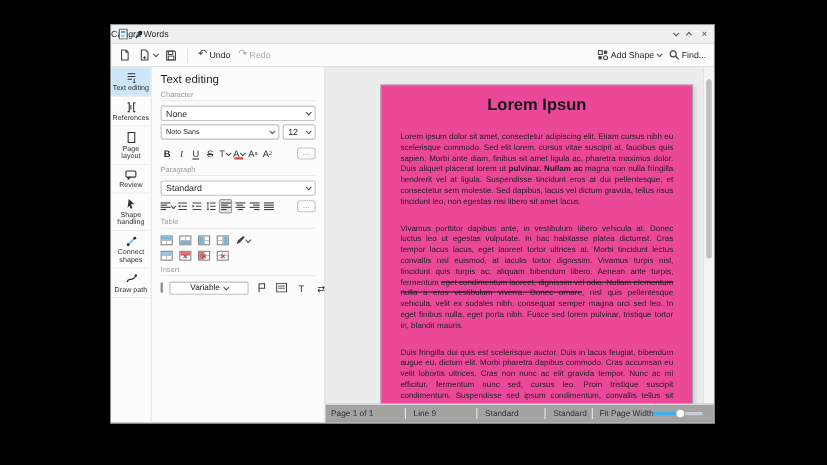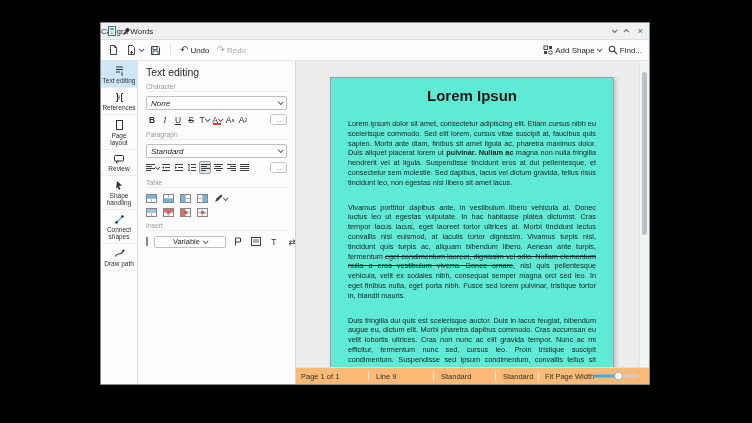--- a/index.html
+++ b/index.html
@@ -42,21 +42,21 @@
           font-size:6.5px; line-height:7px; color:#2f3336; text-align:center; border-bottom:1px solid #ebedee; }
   .stab.selected { background:#cde7f8; }
   .stab svg { display:block; }
 
   
   .docker { width:158px; background:#fcfcfc; border-right:1px solid #d4d7d8; padding:5px 8px;
             flex:0 0 auto; font-size:8px; color:#232629; }
   .dk-title { font-size:10.5px; color:#26292c; margin-bottom:3px; }
   .sec { font-size:6.8px; color:#989c9f; border-bottom:1px solid #eaecee; padding-bottom:1px; margin:5px 0 4px; }
   .combo { height:14px; border:1px solid #bdc2c5; border-radius:2px; background:#fff;
-           display:flex; align-items:center; justify-content:space-between; padding:0 4px; margin-bottom:3px;font-style:italic; }
+           display:flex; align-items:center; justify-content:space-between; padding:0 4px; margin-bottom:3px; }
   .combo .cname { font-size:8px; color:#232629; }
   .fontrow { display:flex; gap:3px; }
   .fontrow .combo { flex:1; }
   .fontrow .combo.size { flex:0 0 30px; }
   .fontrow .cname.small { font-size:6.5px; }
   .btnrow { display:flex; align-items:center; gap:1px; margin:3px 0 1px; }
   .ibtn { height:13px; min-width:12px; display:flex; align-items:center; justify-content:center;
           font-size:8.5px; color:#2c3033; position:relative; }
   .ibtn.sel { background:#e2e4e5; border:1px solid #9aa0a3; border-radius:2px; }
   .glyph-b { font-weight:bold; }
@@ -84,31 +84,31 @@
   .acc.right { right:0; top:0; bottom:0; width:4px; }
   .ticon .acc.red { background:#dd7074; }
   .ticon .rx { position:absolute; inset:0; display:flex; align-items:center; justify-content:center;
                color:#c0392b; font-size:8px; font-weight:bold; line-height:1; }
   .dk-combo-inline { height:12px; border:1px solid #bdc2c5; border-radius:2px; background:#fff;
                      display:flex; align-items:center; gap:3px; padding:0 18px; font-size:7.5px; }
 
   
   .rightcol { flex:1; display:flex; flex-direction:column; min-width:0; }
   .canvas { flex:1; background:#ececed; position:relative; overflow:hidden; }
-  .page { position:absolute; left:34px; top:16px; width:284px; height:295px; background:#5eead4;
+  .page { position:absolute; left:50px; top:16px; width:284px; height:295px; background:#ec4899;
           border:1px solid #999fa2; box-shadow:2px 2px 4px rgba(0,0,0,.18);
           padding:7px 17px; overflow:hidden; }
   .doc-title { font-size:15px; font-weight:bold; text-align:center; color:#141719; margin:2px 0 7px; }
   .page p { font-size:7.3px; line-height:9.8px; text-align:justify; color:#1c1f21; margin-bottom:9px;margin-top:15px; }
   .bold-run { font-weight:bold; }
   .strike-run { text-decoration:line-through; }
   .vscroll { position:absolute; right:0; top:0; bottom:0; width:10px; background:#f3f4f4; border-left:1px solid #e1e3e4; }
   .vthumb { position:absolute; left:2px; right:2px; top:11px; height:163px; background:#bcc0c3; border-radius:3px; }
 
-  .statusbar { height:17px; background:#fdba74; border-top:1px solid #dee0e1; position:relative;
+  .statusbar { height:17px; background:#a3a3a3; border-top:1px solid #dee0e1; position:relative;
                font-size:7.5px; color:#2e3235; flex:0 0 auto; }
   .sb-item { position:absolute; top:50%; transform:translateY(-50%); white-space:nowrap; }
   .sb-sep { position:absolute; top:3px; bottom:3px; width:1px; background:#e6e8e9; }
   .zslider { position:absolute; left:297px; top:50%; transform:translateY(-50%); width:46px; height:9px; }
   .ztrack-l { position:absolute; left:0; top:3px; height:3px; width:26px; background:#3daee9; border-radius:2px; }
   .ztrack-r { position:absolute; left:26px; top:3px; height:3px; right:0; background:#c9cdd0; border-radius:2px; }
   .zhandle { position:absolute; left:21px; top:0; width:9px; height:9px; border-radius:50%;
              background:#fdfdfd; border:1px solid #9ea3a6; }
 
   svg.ic { flex:0 0 auto; }
@@ -242,20 +242,30 @@
       </div>
     </div>
 
     <div class="docker">
       <div class="dk-title">Text editing</div>
 
       <div class="sec">Character</div>
       <div class="combo">
         <span class="cname">None</span>
         <span class="chev down"></span>
+      </div>
+      <div class="fontrow">
+        <div class="combo">
+          <span class="cname small">Noto Sans</span>
+          <span class="chev down"></span>
+        </div>
+        <div class="combo size">
+          <span class="cname">12</span>
+          <span class="chev down"></span>
+        </div>
       </div>
       <div class="btnrow">
         <span class="ibtn glyph-b">B</span>
         <span class="ibtn glyph-i">I</span>
         <span class="ibtn glyph-u">U</span>
         <span class="ibtn glyph-s">S</span>
         <span class="ibtn">
             <span>T</span>
             <span class="chev down"></span>
           </span>

